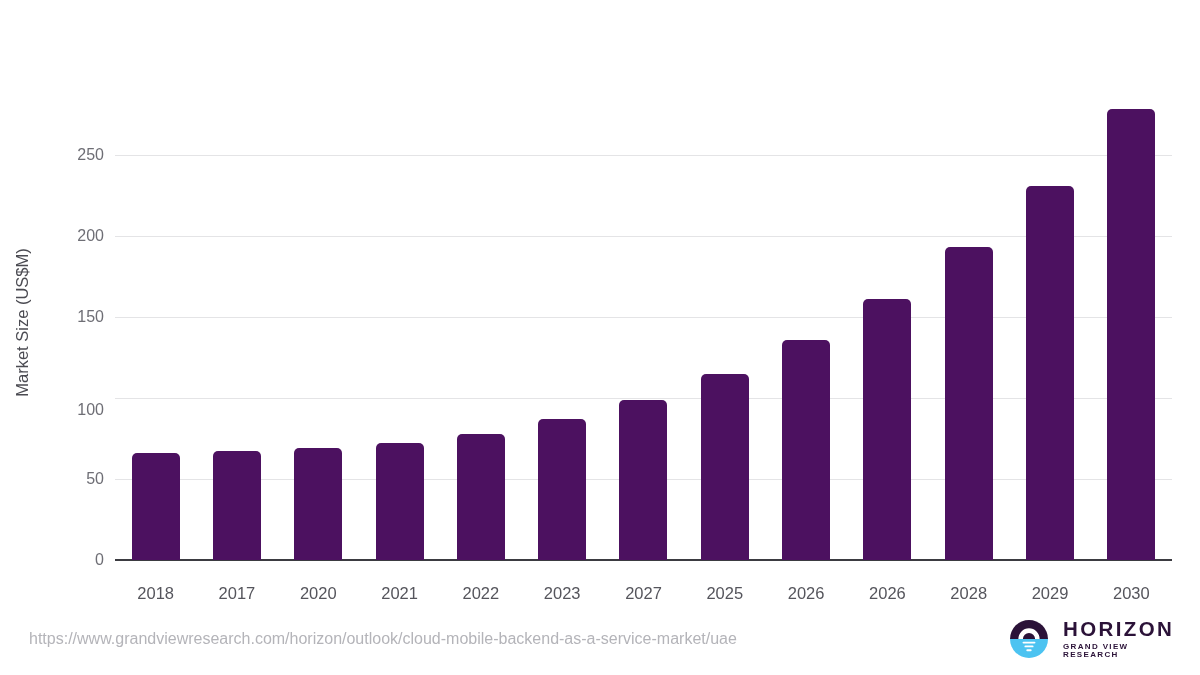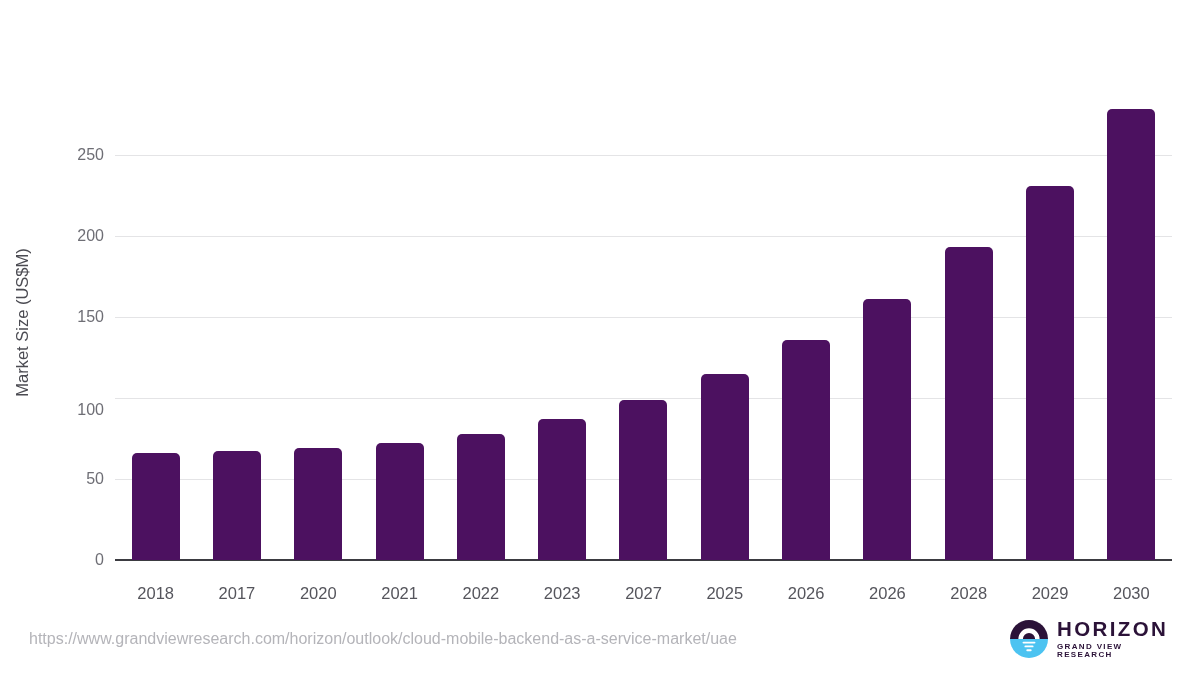--- a/index.html
+++ b/index.html
@@ -153,21 +153,21 @@
     height: 42px;
     display: flex;
     align-items: center;
   }
   #logo-mark {
     width: 38px;
     height: 38px;
     flex: 0 0 38px;
   }
   #logo-text {
-    margin-left: 9px;
+    margin-left: 15px;
     line-height: 1;
   }
   #logo-word {
     font-size: 20.5px;
     font-weight: bold;
     color: #2B1238;
     letter-spacing: 2.4px;
   }
   #logo-sub {
     margin-top: 3px;

